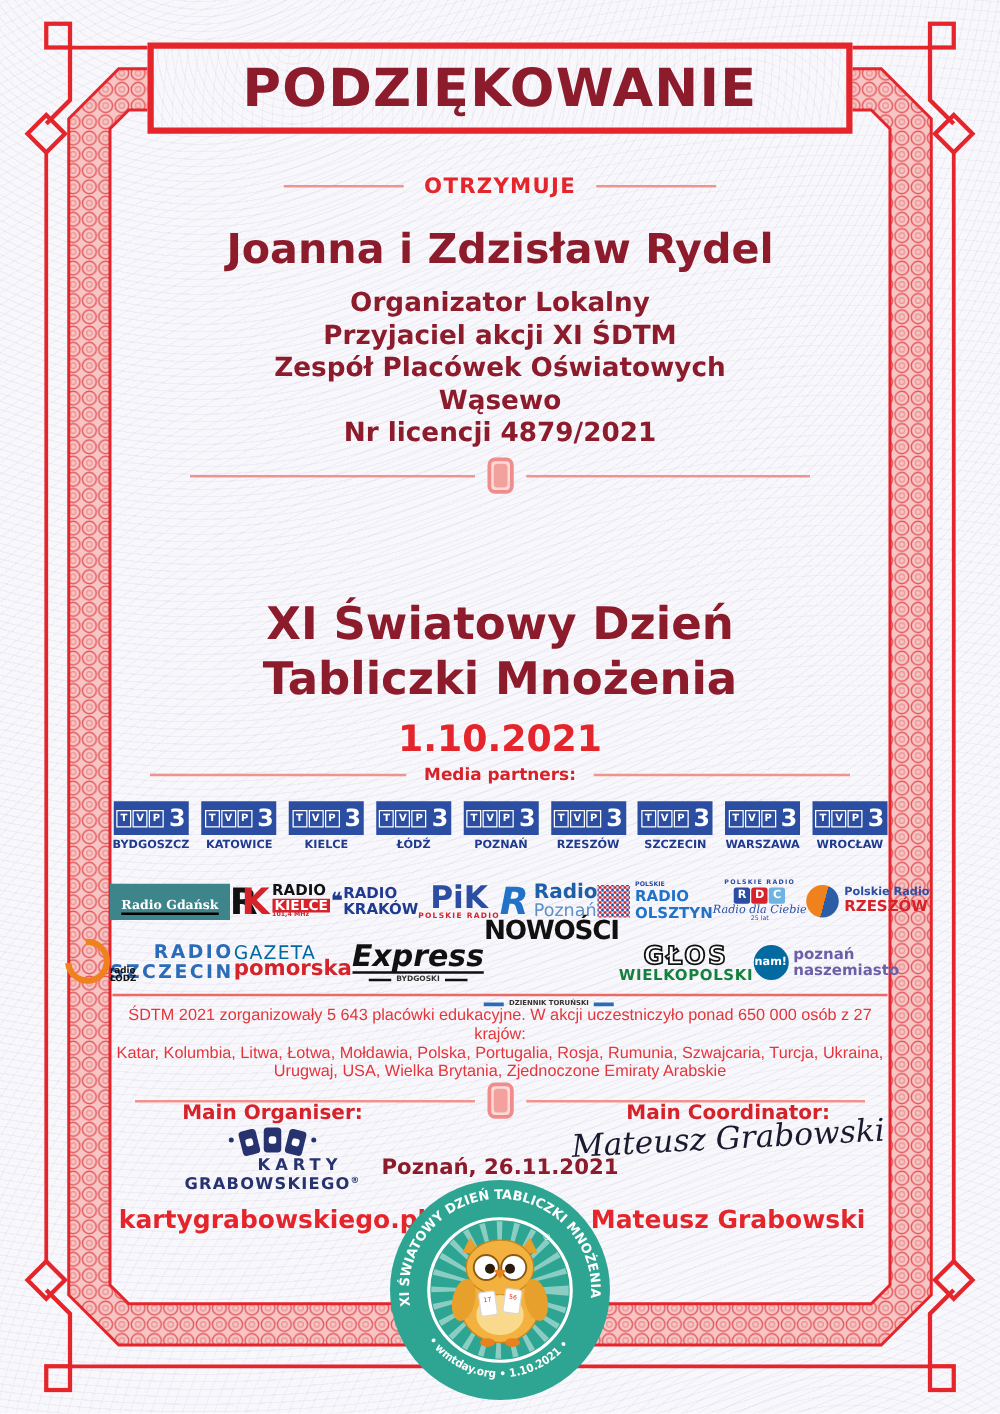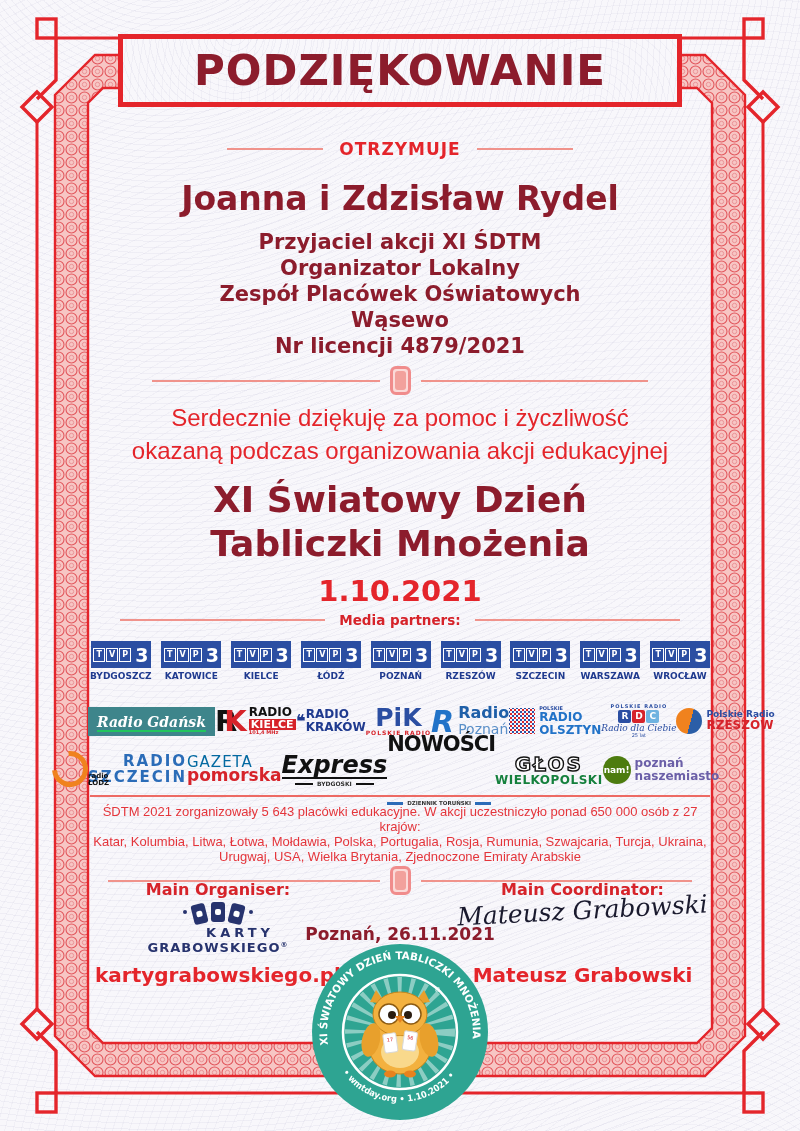--- a/index.html
+++ b/index.html
@@ -56,21 +56,21 @@
   .tvp-letter{border:1.5px solid #fff; color:#fff; font-size:8px; font-weight:bold; width:10px; height:12px; line-height:12px; text-align:center;}
   .tvp-num{color:#fff; font-size:19px; font-weight:bold; margin-left:3px;}
   .tvp-city{margin-top:3px; font-size:9px; font-weight:bold; color:#1F3A8F; white-space:nowrap;}
 
   .logo-row{position:absolute; left:88px; width:624px; display:flex; align-items:center; justify-content:space-between; white-space:nowrap;}
   .radio-row{top:697px; height:48px;}
   .press-row{top:747px; height:46px;}
   .stack{display:flex; flex-direction:column; line-height:1.05;}
 
   .lg-gdansk{background:#3E858B; color:#fff; padding:5px 9px;}
-  .lg-gdansk span{font-family:"DejaVu Serif", serif; font-style:italic; font-weight:bold; font-size:14px; border-bottom:2px solid #22c55e;}
+  .lg-gdansk span{font-family:"DejaVu Serif", serif; font-weight:bold; font-size:10px; border-bottom:2px solid #000000;}
   .kielce-r{font-size:29px; font-weight:900; color:#111;}
   .kielce-k{font-size:29px; font-weight:900; color:#D6232A; margin-left:-13px; margin-right:2px;}
   .kielce-radio{font-size:12px; font-weight:900; color:#111;}
   .kielce-city{font-size:11px; font-weight:900; color:#fff; background:#D6232A; padding:0 2px;}
   .kielce-freq{font-size:5px; color:#D6232A; font-weight:bold;}
   .krakow-q{font-size:19px; font-weight:900; color:#1F3A8F; margin-right:3px; letter-spacing:-3px;}
   .krakow-t{font-size:12px; font-weight:900; color:#1F3A8F;}
   .pik-name{font-size:25px; font-weight:900; color:#2B4EA2; line-height:1;}
   .pik-sub{font-size:6px; font-weight:bold; color:#D6232A; letter-spacing:1px;}
   .poznan-sym{font-size:30px; font-weight:900; font-style:italic; color:#2273C8; margin-right:4px;}
@@ -101,21 +101,21 @@
   .express-sub{display:flex; align-items:center; gap:4px; justify-content:center; margin-top:2px;}
   .express-sub i{display:block; width:18px; height:2px; background:#111;}
   .express-sub span{font-size:6px; font-weight:bold; color:#333; font-style:normal;}
   .nowosci-name{font-size:21px; font-weight:900; color:#111; letter-spacing:-1px; line-height:1;}
   .nowosci-sub{display:flex; align-items:center; gap:4px; justify-content:center; margin-top:2px;}
   .nowosci-sub i{display:block; width:16px; height:3px; background:#2B6CB8;}
   .nowosci-sub span{font-size:5.5px; font-weight:bold; color:#333;}
   .glos-top{font-size:20px; font-weight:900; color:#fff; -webkit-text-stroke:1.4px #111; letter-spacing:2px; line-height:1;}
   .glos-bottom{font-size:12px; font-weight:900; color:#15803d; letter-spacing:0.5px;}
   .nami{display:flex; align-items:center; gap:4px;}
-  .nami-circle{width:28px; height:28px; border-radius:50%; background:#4d7c0f; color:#fff; font-size:9px; font-weight:bold; display:flex; align-items:center; justify-content:center;}
+  .nami-circle{width:28px; height:28px; border-radius:50%; background:#0369a1; color:#fff; font-size:9px; font-weight:bold; display:flex; align-items:center; justify-content:center;}
   .nami-t{font-size:12px; color:#6B5FA8; font-weight:bold;}
 
   .full-line{position:absolute; left:90px; top:795px; width:620px; height:2px; background:#ED6A64;}
   .stats{top:804px; color:#E4353B; font-size:13px; line-height:15px; font-family:"Liberation Sans", sans-serif;}
 
   .footer-label{position:absolute; top:880px; color:#D6232A; font-size:16px; font-weight:bold; text-align:center;}
   .org-label{left:90px; width:256px;}
   .coord-label{left:455px; width:255px;}
 
   .karty{position:absolute; left:90px; top:902px; width:256px; text-align:center; color:#27336E;}
@@ -172,37 +172,33 @@
     <div class="row-center recipient-name">Joanna i Zdzisław Rydel</div>
 
     <div class="row-center otrzymuje">
       <div class="mini-line"></div>
       <span>OTRZYMUJE</span>
       <div class="mini-line"></div>
     </div>
 
     <div class="row-center recipient-lines">
 
-    <div>Przyjaciel akcji XI ŚDTM</div>
-        <div>Organizator Lokalny</div>
+    <div>Organizator Lokalny</div>
+        <div>Przyjaciel akcji XI ŚDTM</div>
         <div>Zespół Placówek Oświatowych</div>
         <div>Wąsewo</div>
         <div>Nr licencji 4879/2021</div>
       </div>
 
     <div class="divider" style="left:152px; top:366px; width:496px;">
       <div class="line"></div>
       <div class="card-icon"></div>
       <div class="line"></div>
     </div>
 
-    <div class="row-center message">
-      <div>Serdecznie dziękuję za pomoc i życzliwość</div>
-      <div>okazaną podczas organizowania akcji edukacyjnej</div>
-    </div>
 
     <div class="row-center event-title">
       <div>XI Światowy Dzień</div>
       <div>Tabliczki Mnożenia</div>
     </div>
 
     <div class="row-center event-date">1.10.2021</div>
 
     <div class="row-center media-label">
       <div class="line"></div>

